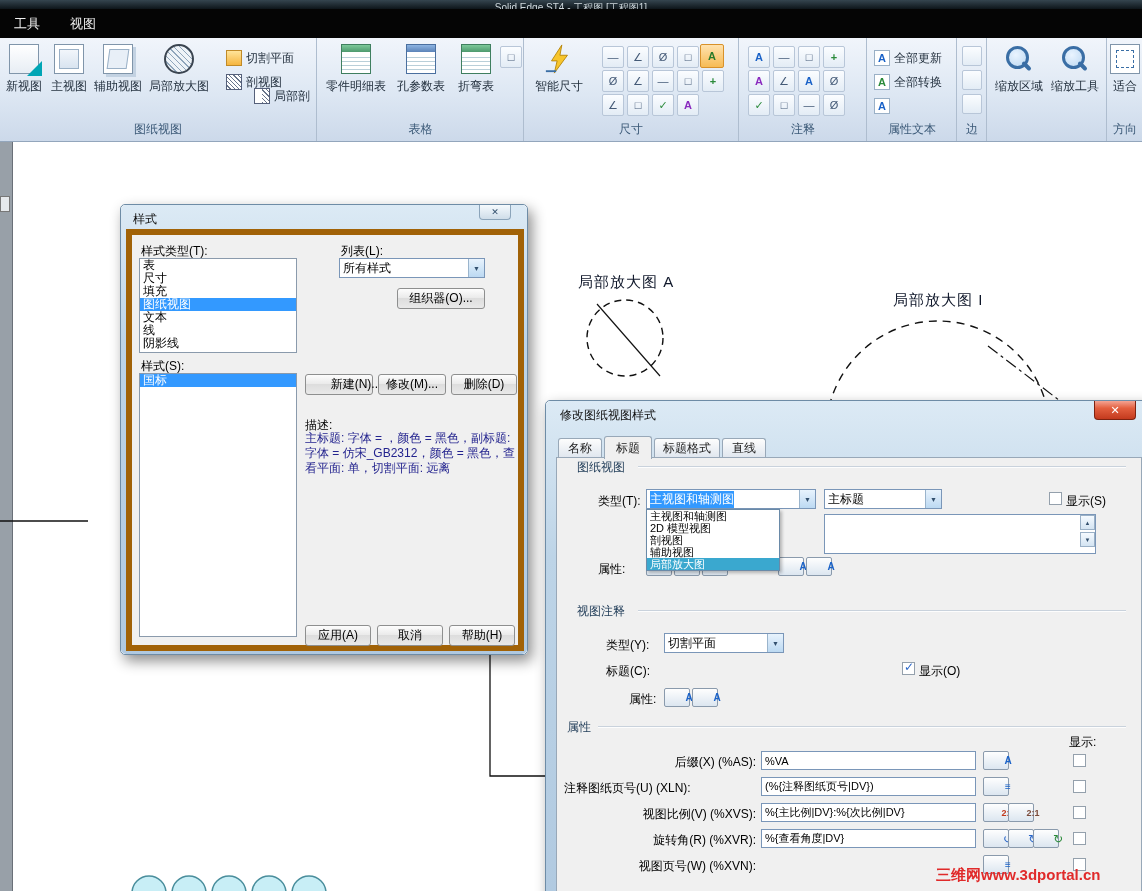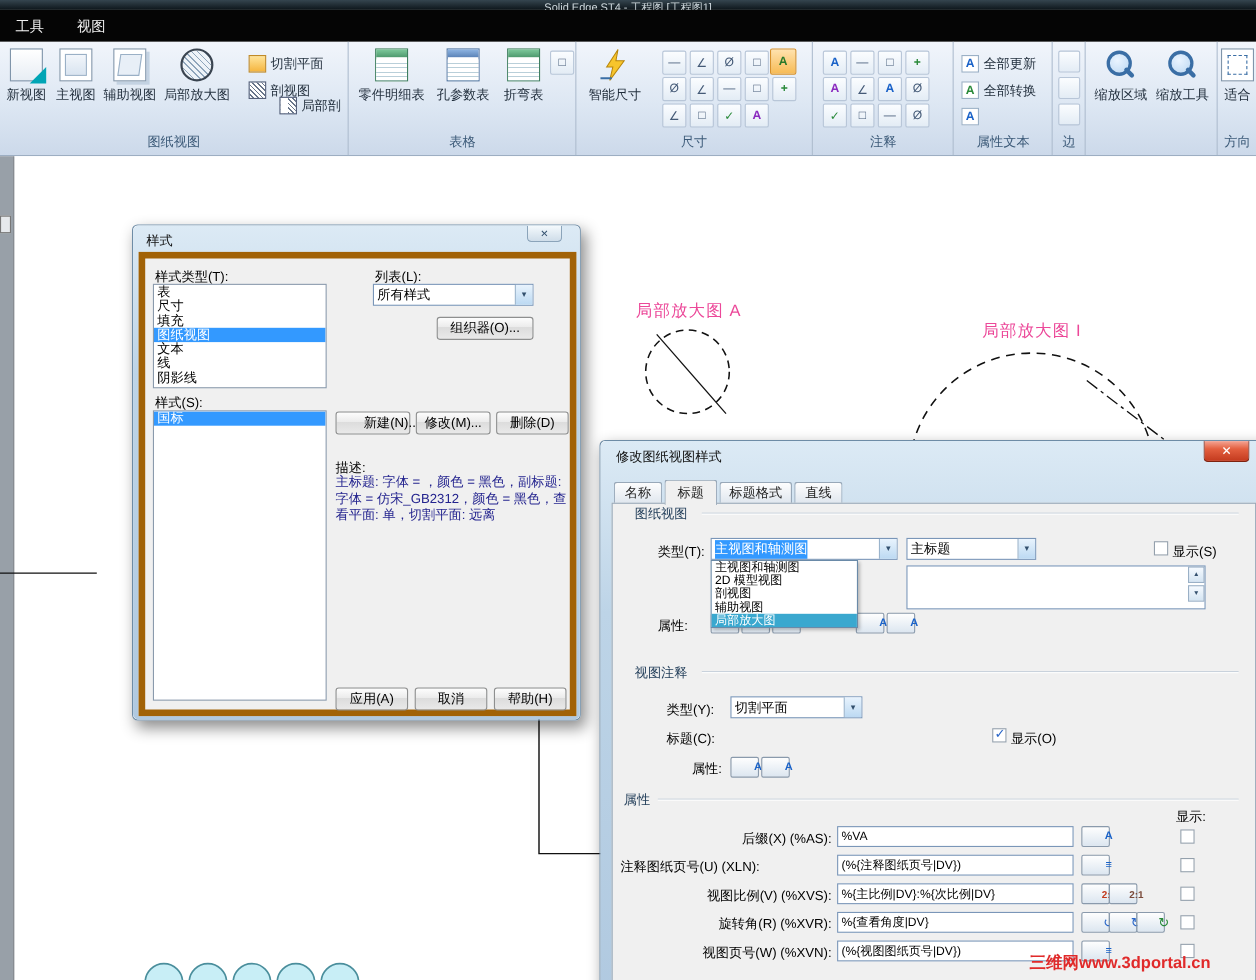--- a/index.html
+++ b/index.html
@@ -51,21 +51,21 @@
   .mk-ang::after{content:'∠';}
   .mk-ln::after{content:'—';}
   .mk-pl::after{content:'+';color:#2a8a3a;font-weight:bold;}
   .mk-sq::after{content:'□';}
   .mk-ck::after{content:'✓';color:#2a8a3a;}
   .mk-tx::after{content:'A';color:#8a2abf;font-weight:bold;}
   
   .canvas-strip{position:absolute;left:0;top:142px;width:12px;height:749px;background:#98a0a8;}
   .sheet{position:absolute;left:12px;top:142px;width:1130px;height:749px;background:#fff;border-left:1px solid #6a7078;}
   .sheet-notch{position:absolute;left:0;top:196px;width:10px;height:16px;background:#e6e9ec;border:1px solid #777;}
-  .dlabel{position:absolute;font-size:15px;color:#ec4899;letter-spacing:1px;z-index:2;white-space:nowrap;}
+  .dlabel{position:absolute;font-size:15px;color:#0f172a;letter-spacing:1px;z-index:2;white-space:nowrap;}
   .watermark{position:absolute;left:936px;top:866px;font-size:15px;font-weight:bold;color:#e02a2a;z-index:40;white-space:nowrap;}
   
   .lbl{position:absolute;font-size:12px;color:#000;white-space:nowrap;}
   .btn{position:absolute;background:linear-gradient(#fdfdfd,#ebebeb 45%,#dcdcdc 46%,#e9e9e9);border:1px solid #8e8f8f;border-radius:3px;font-size:12px;color:#000;display:flex;align-items:center;justify-content:center;cursor:default;white-space:nowrap;}
   .field{position:absolute;border:1px solid #7a96b8;background:#fff;font-size:11px;color:#000;padding:1px 3px;font-family:inherit;}
   .combo{position:absolute;border:1px solid #7a96b8;background:#fff;display:flex;align-items:center;font-size:12px;padding-left:3px;cursor:default;}
   .combo .cval{white-space:nowrap;overflow:hidden;}
   .combo .cval.selhl{background:#3399ff;color:#fff;}
   .combo .carrow{margin-left:auto;width:16px;align-self:stretch;background:linear-gradient(#e8f3fd,#bcd9f2);border-left:1px solid #9ab4cc;display:flex;align-items:center;justify-content:center;}
   .combo .carrow::after{content:'▼';font-size:7px;color:#33506e;}
@@ -403,18 +403,17 @@
     <div class="cb" style="left:527px;top:405px;"></div>
 
     <div class="lbl" style="left:18px;top:431px;width:192px;text-align:right;">旋转角(R) (%XVR):</div>
     <input class="field" style="left: 215px; top: 428px; width: 215px; height: 19px;" value="%{查看角度|DV}">
     <div class="tb rot" style="left:437px;top:428px;" data-glyph="↺"></div>
     <div class="tb rot" style="left:462px;top:428px;" data-glyph="↻"></div>
     <div class="tb rot grn" style="left:487px;top:428px;" data-glyph="↻"></div>
     <div class="cb" style="left:527px;top:431px;"></div>
 
     <div class="lbl" style="left:18px;top:457px;width:192px;text-align:right;">视图页号(W) (%XVN):</div>
-    <input class="field" style="left: 215px; top: 454px; width: 215px; height: 19px;" value="(%{视图图纸页号|DV})">
     <div class="tb" style="left:437px;top:454px;" data-glyph="≡"></div>
     <div class="cb" style="left:527px;top:457px;"></div>
   </div>
 
 </div>
 
 </body></html>

